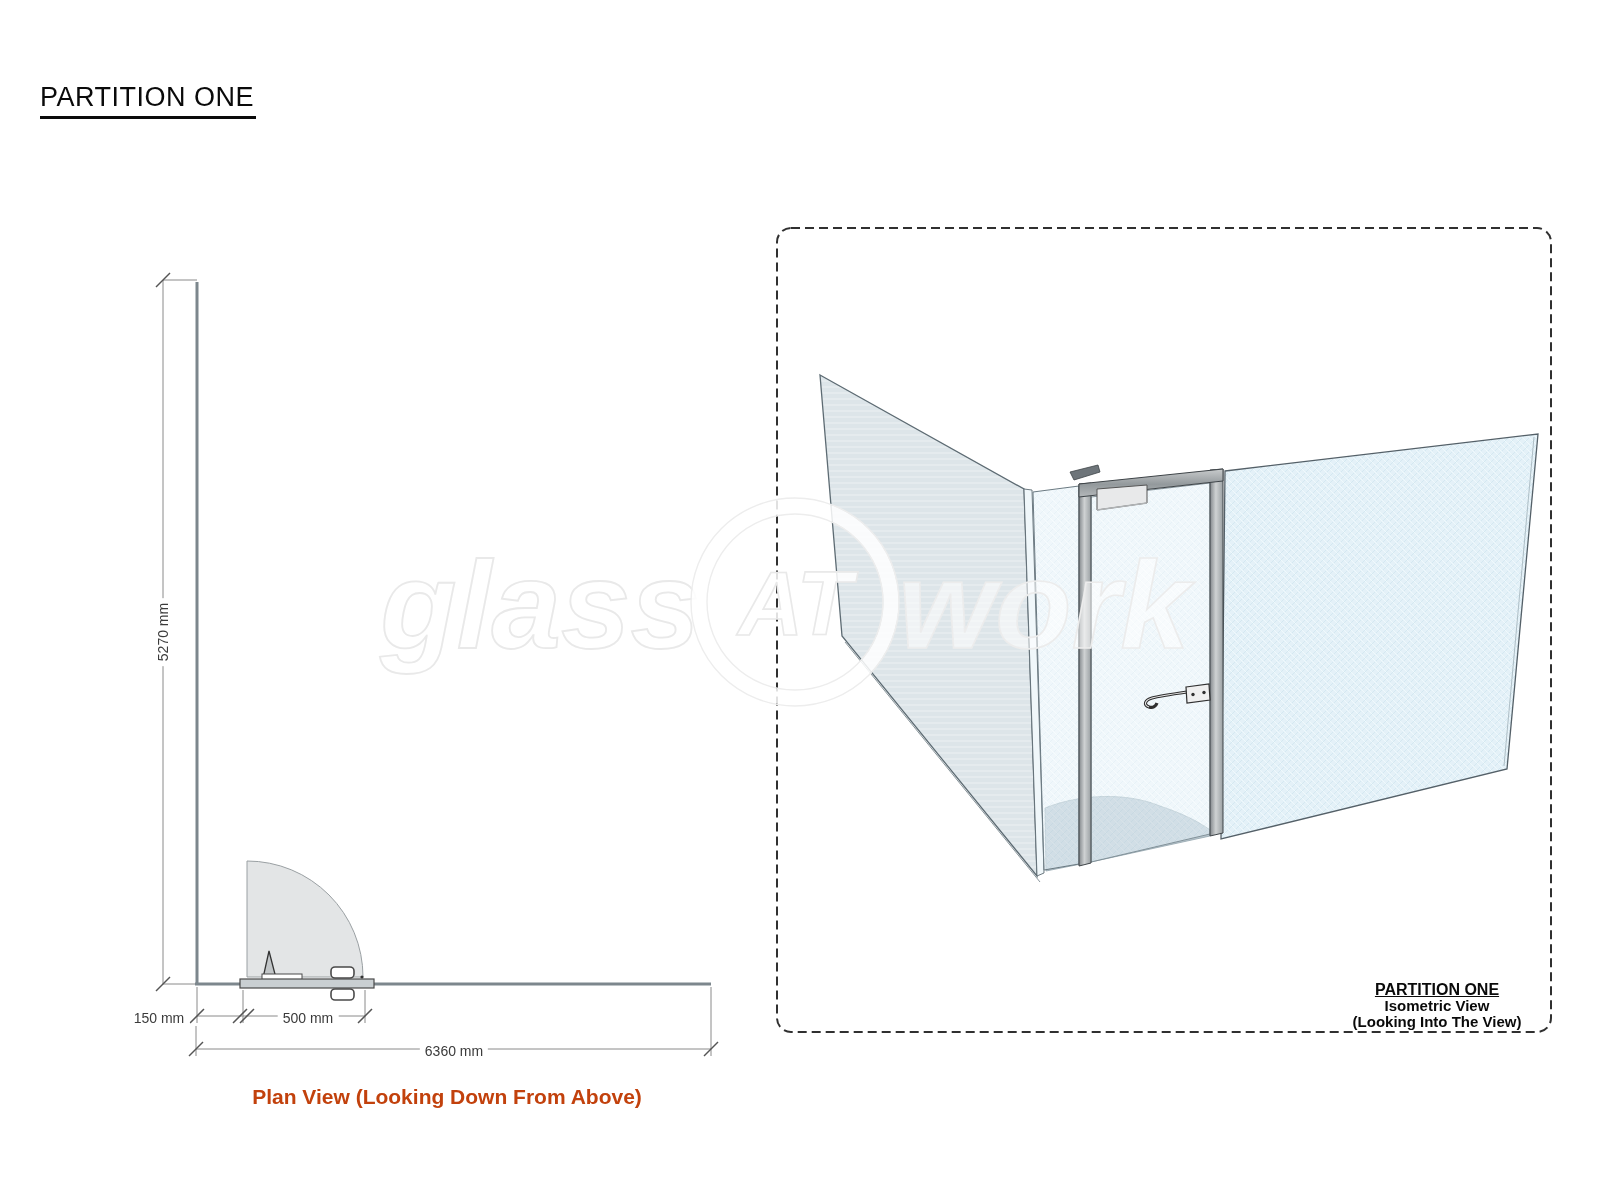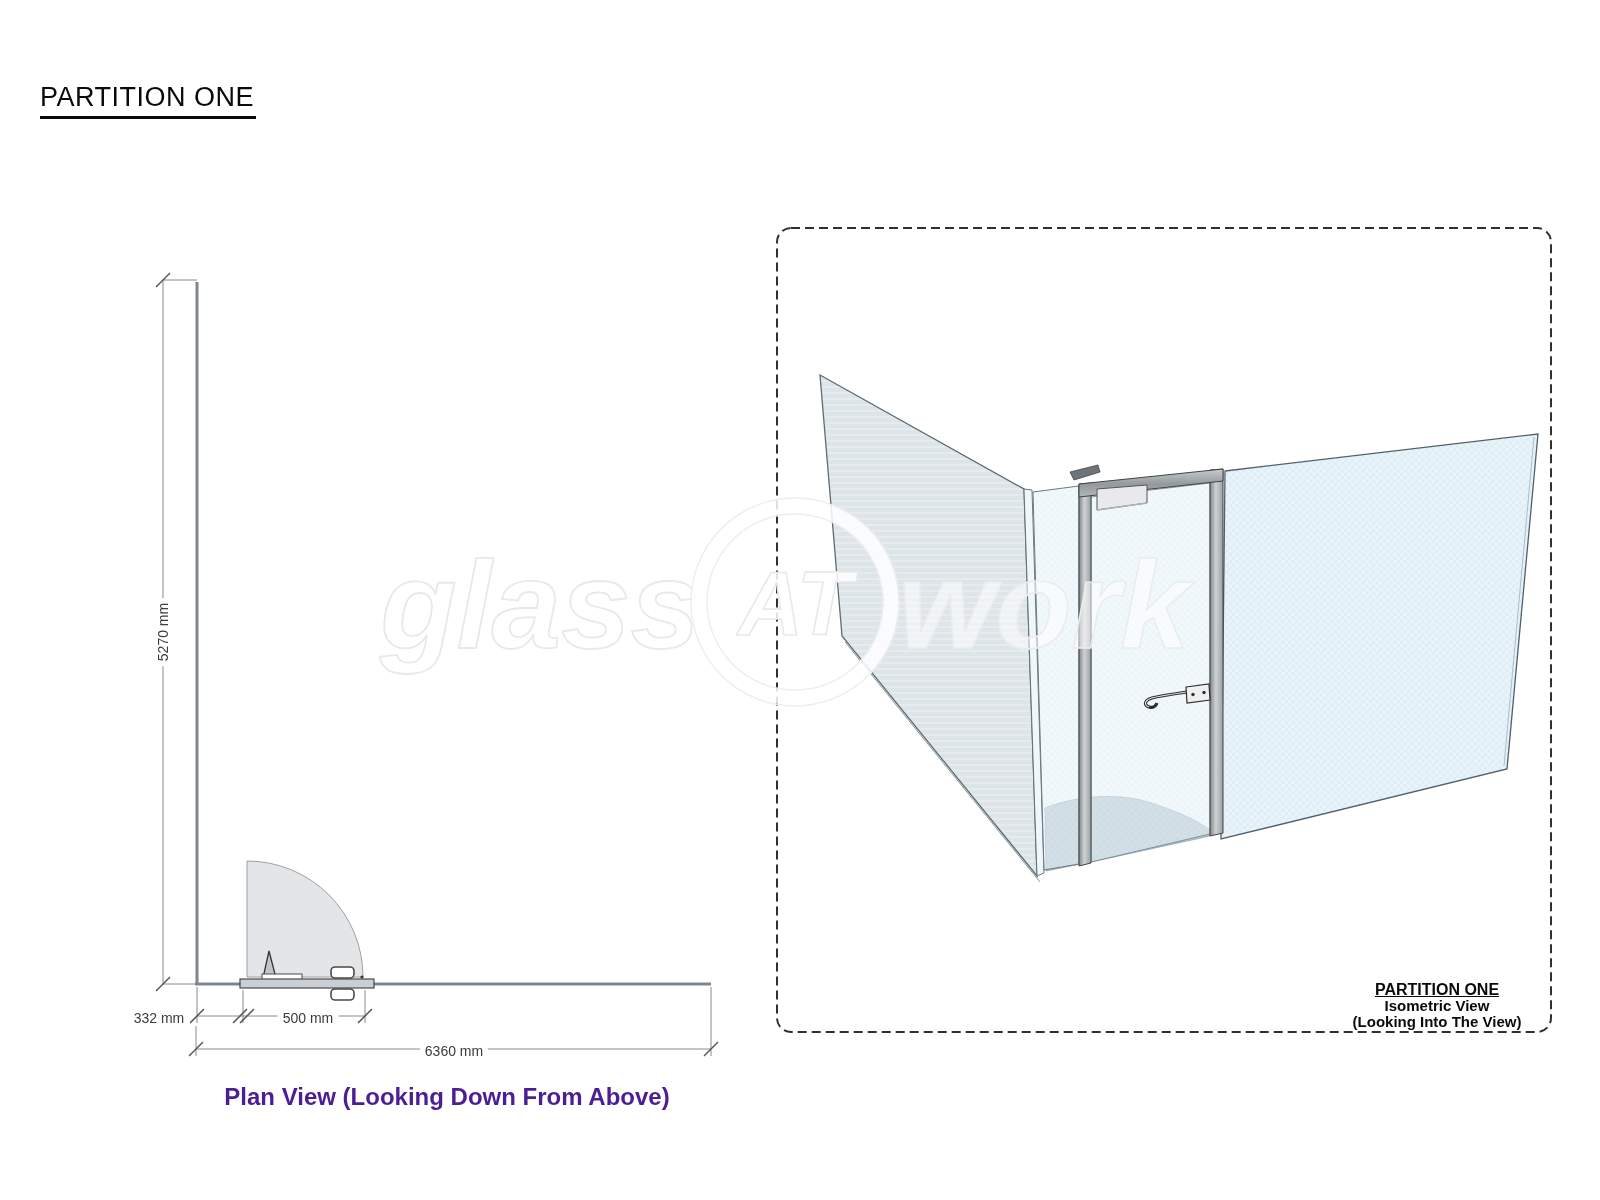--- a/index.html
+++ b/index.html
@@ -6,21 +6,21 @@
   .sheet{position:relative;width:1600px;height:1200px;background:#ffffff;overflow:hidden;
          font-family:"Liberation Sans", sans-serif;}
   .layer{position:absolute;left:0;top:0;width:1600px;height:1200px;}
   svg{display:block;}
   .drawing-title{position:absolute;left:40px;top:82px;font-size:27px;color:#0a0a0a;
       letter-spacing:.5px;border-bottom:3px solid #0a0a0a;padding:0 2px 3px 0;z-index:6;}
   .dim-text{position:absolute;font-size:14px;color:#3b3b3b;background:#ffffff;
       padding:0 5px;white-space:nowrap;z-index:5;transform:translate(-50%,-50%);}
   .dim-text.vertical{transform:translate(-50%,-50%) rotate(-90deg);}
   .plan-caption{position:absolute;left:447px;top:1097px;transform:translate(-50%,-50%);
-      font-size:24px;font-weight:bold;color:#4c1d95;white-space:nowrap;z-index:5;}
+      font-size:21px;font-weight:bold;color:#c2410c;white-space:nowrap;z-index:5;}
   .iso-label{position:absolute;left:1437px;top:982px;transform:translateX(-50%);
       text-align:center;color:#0a0a0a;z-index:5;line-height:16px;white-space:nowrap;}
   .iso-label .l1{font-size:16px;font-weight:bold;text-decoration:underline;}
   .iso-label .l2,.iso-label .l3{font-size:15px;font-weight:bold;}
   .wm{z-index:2;pointer-events:none;}
   .gfx{z-index:1;}
 </style>
 </head>
 <body>
 
@@ -146,21 +146,21 @@
       <circle cx="795" cy="602" r="88" fill="none" stroke="#ededed" stroke-width="1.4"></circle>
       <text x="795" y="635" text-anchor="middle" font-size="90" fill="rgba(255,255,255,0.85)" stroke="#e9e9e9" stroke-width="1.6">AT</text>
       <text x="898" y="648" text-anchor="start" font-size="125" fill="rgba(255,255,255,0.55)" stroke="#ececec" stroke-width="1.6">work</text>
     </g>
   </svg>
 
   <div class="drawing-title">PARTITION ONE</div>
 
   <div class="dim-text vertical" style="left:163px;top:632px;">5270 mm</div>
 
-  <div class="dim-text" style="left:159px;top:1018px;">332 mm</div>
+  <div class="dim-text" style="left:159px;top:1018px;">150 mm</div>
 
   <div class="dim-text" style="left:308px;top:1018px;">500 mm</div>
 
   <div class="dim-text" style="left:454px;top:1051px;">6360 mm</div>
 
   <div class="plan-caption">Plan View (Looking Down From Above)</div>
 
   <div class="iso-label">
     <div class="l1">PARTITION ONE</div>
     <div class="l2">Isometric View</div>

